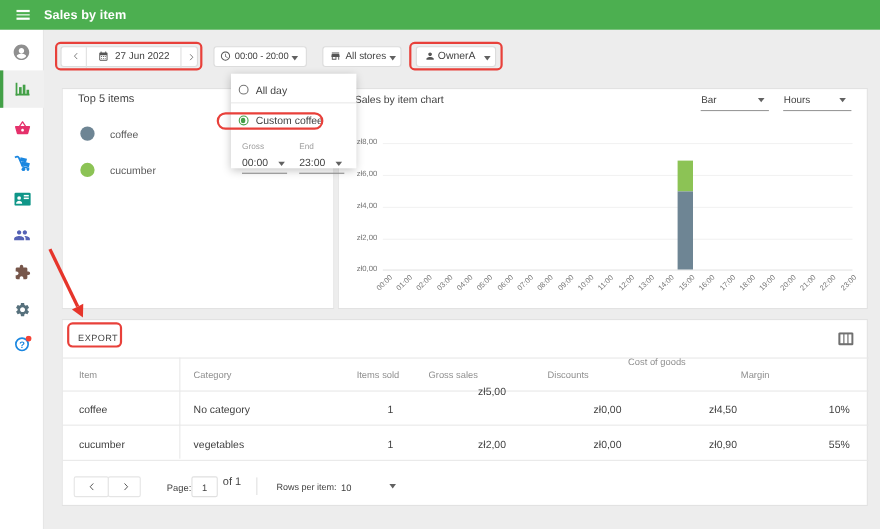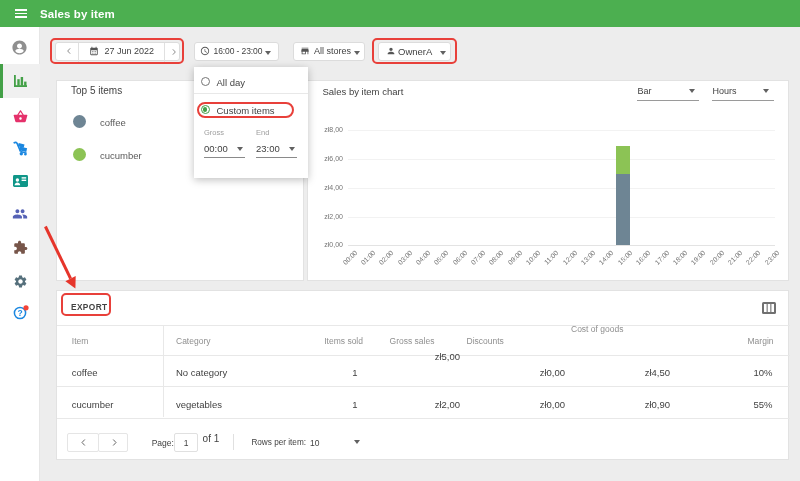--- a/index.html
+++ b/index.html
@@ -99,21 +99,21 @@
   <svg style="position:absolute;left:114px;top:5.5px" width="8" height="8" viewBox="0 0 24 24">
       <path fill="none" stroke="#616161" stroke-width="2.2" d="M8.5 4 L16 12 L8.5 20"></path>
     </svg>
 </div>
 <div class="redrect" style="left:49.5px;top:37.5px;width:134px;height:26px"></div>
 
 <div class="ctl" style="left:193.5px;top:41.5px;width:85.5px">
   <svg style="margin-left:5px" width="10" height="10" viewBox="0 0 24 24">
       <path fill="#555" d="M11.99 2C6.47 2 2 6.48 2 12s4.47 10 9.99 10C17.52 22 22 17.52 22 12S17.52 2 11.99 2zM12 20c-4.42 0-8-3.58-8-8s3.58-8 8-8 8 3.58 8 8-3.58 8-8 8zm.5-13H11v6l5.25 3.15.75-1.23-4.5-2.67z"></path>
     </svg>
-  <div style="margin-left:4px;font-size:8.5px;letter-spacing:-.1px">16:00 - 23:00</div>
+  <div style="margin-left:4px;font-size:8.5px;letter-spacing:-.1px">00:00 - 20:00</div>
   <div class="caret" style="position:absolute;left:70.5px;top:8px"></div>
 </div>
 
 <div class="ctl" style="left:293px;top:41.5px;width:71.5px">
   <svg style="margin-left:6px" width="10" height="10" viewBox="0 0 24 24">
       <path fill="#555" d="M20 4H4v2h16V4zm1 10v-2l-1-5H4l-1 5v2h1v6h10v-6h4v6h2v-6h1zm-9 4H6v-4h6v4z"></path>
     </svg>
   <div style="margin-left:4px;font-size:9px">All stores</div>
   <div class="caret" style="position:absolute;left:60px;top:8px"></div>
 </div>
@@ -178,40 +178,40 @@
   <div class="abs" style="left:343.0px;top:173.5px;width:22px;text-align:center;font-size:6.8px;color:#757575;transform:rotate(-45deg)">17:00</div>
   <div class="abs" style="left:361.3px;top:173.5px;width:22px;text-align:center;font-size:6.8px;color:#757575;transform:rotate(-45deg)">18:00</div>
   <div class="abs" style="left:379.7px;top:173.5px;width:22px;text-align:center;font-size:6.8px;color:#757575;transform:rotate(-45deg)">19:00</div>
   <div class="abs" style="left:398.0px;top:173.5px;width:22px;text-align:center;font-size:6.8px;color:#757575;transform:rotate(-45deg)">20:00</div>
   <div class="abs" style="left:416.4px;top:173.5px;width:22px;text-align:center;font-size:6.8px;color:#757575;transform:rotate(-45deg)">21:00</div>
   <div class="abs" style="left:434.7px;top:173.5px;width:22px;text-align:center;font-size:6.8px;color:#757575;transform:rotate(-45deg)">22:00</div>
   <div class="abs" style="left:453.1px;top:173.5px;width:22px;text-align:center;font-size:6.8px;color:#757575;transform:rotate(-45deg)">23:00</div>
 </div>
 
 <div class="card" style="left:56px;top:290px;width:733px;height:170px">
-  <div class="abs" style="left:14px;top:11px;font-size:8.3px;font-weight:bold;letter-spacing:.4px;color:#424242">EXPORT</div>
+  <div class="abs" style="left:14px;top:11px;font-size:8.3px;font-weight:normal;letter-spacing:.4px;color:#424242">EXPORT</div>
 
   <svg class="abs" style="left:705px;top:11px" width="14" height="12" viewBox="0 0 14 12">
     <rect x="0" y="0" width="14" height="12" rx="1.5" fill="#707070"></rect>
     <rect x="2" y="2" width="2.6" height="8" fill="#fff"></rect>
     <rect x="5.7" y="2" width="2.6" height="8" fill="#fff"></rect>
     <rect x="9.4" y="2" width="2.6" height="8" fill="#fff"></rect>
   </svg>
   <div class="abs" style="left:0;top:34.3px;width:733px;height:1px;background:#e8e8e8"></div>
   <div class="abs" style="left:0;top:64.3px;width:733px;height:1px;background:#e8e8e8"></div>
   <div class="abs" style="left:0;top:95.4px;width:733px;height:1px;background:#e8e8e8"></div>
   <div class="abs" style="left:0;top:126.5px;width:733px;height:1px;background:#e8e8e8"></div>
   <div class="abs" style="left:105.5px;top:34.3px;width:1px;height:92.2px;background:#e8e8e8"></div>
   <div class="abs" style="left:14.8px;top:45.3px;font-size:8.5px;color:#8f8f8f">Item</div>
   <div class="abs" style="left:119px;top:45.3px;font-size:8.5px;color:#8f8f8f">Category</div>
   <div class="abs" style="left:206px;top:45.3px;width:100px;text-align:right;font-size:8.5px;color:#8f8f8f">Items sold</div>
   <div class="abs" style="left:305px;top:45.3px;width:100px;text-align:center;font-size:8.5px;color:#8f8f8f">Gross sales</div>
-  <div class="abs" style="left:409.5px;top:45.3px;width:100px;text-align:left;font-size:8.5px;color:#8f8f8f">Discounts</div>
+  <div class="abs" style="left:409.5px;top:45.3px;width:100px;text-align:center;font-size:8.5px;color:#8f8f8f">Discounts</div>
   <div class="abs" style="left:514px;top:33px;width:100px;text-align:left;font-size:8.5px;color:#8f8f8f">Cost of goods</div>
-  <div class="abs" style="left:616.5px;top:45.3px;width:100px;text-align:right;font-size:8.5px;color:#8f8f8f">Margin</div>
+  <div class="abs" style="left:616.5px;top:45.3px;width:100px;text-align:left;font-size:8.5px;color:#8f8f8f">Margin</div>
   <div class="abs" style="left:14.8px;top:76.0px;font-size:9.5px;color:#3f3f3f">coffee</div>
   <div class="abs" style="left:119px;top:76.0px;font-size:9.5px;color:#3f3f3f">No category</div>
   <div class="abs" style="left:200.5px;top:76.0px;width:100px;text-align:right;font-size:9.5px;color:#3f3f3f">1</div>
   <div class="abs" style="left:303px;top:60px;width:100px;text-align:right;font-size:9.5px;color:#3f3f3f">zł5,00</div>
   <div class="abs" style="left:408px;top:76.0px;width:100px;text-align:right;font-size:9.5px;color:#3f3f3f">zł0,00</div>
   <div class="abs" style="left:513px;top:76.0px;width:100px;text-align:right;font-size:9.5px;color:#3f3f3f">zł4,50</div>
   <div class="abs" style="left:615.5px;top:76.0px;width:100px;text-align:right;font-size:9.5px;color:#3f3f3f">10%</div>
   <div class="abs" style="left:14.8px;top:108.0px;font-size:9.5px;color:#3f3f3f">cucumber</div>
   <div class="abs" style="left:119px;top:108.0px;font-size:9.5px;color:#3f3f3f">vegetables</div>
   <div class="abs" style="left:200.5px;top:108.0px;width:100px;text-align:right;font-size:9.5px;color:#3f3f3f">1</div>
@@ -232,29 +232,29 @@
   <div class="abs" style="left:116.7px;top:146.5px;width:24.7px;text-align:center;font-size:8.5px;color:#424242">1</div>
   <div class="abs" style="left:145.6px;top:142px;font-size:10px;color:#424242">of 1</div>
   <div class="abs" style="left:176px;top:143px;width:1px;height:16px;background:#e0e0e0"></div>
   <div class="abs" style="left:194.4px;top:146.5px;font-size:8.2px;color:#424242">Rows per item:</div>
   <div class="abs" style="left:253px;top:146.5px;font-size:8.5px;color:#424242">10</div>
   <div class="caret" style="position:absolute;left:297px;top:149px"></div>
 </div>
 
 <div class="redrect" style="left:61.3px;top:292.8px;width:49.5px;height:23.5px"></div>
 
-<div class="abs" style="left:194px;top:67px;width:113.5px;height:111px;background:#fff;box-shadow:0 2px 8px rgba(0,0,0,.25);z-index:50">
+<div class="abs" style="left:210px;top:67px;width:113.5px;height:86px;background:#fff;box-shadow:0 2px 8px rgba(0,0,0,.25);z-index:50">
 
   <div class="abs" style="left:6.5px;top:9.5px;width:9px;height:9px;border:1.8px solid #757575;border-radius:50%"></div>
   <div class="abs" style="left:22.5px;top:9.5px;font-size:9.5px;color:#424242">All day</div>
   <div class="abs" style="left:0;top:25.5px;width:113.5px;height:1px;background:#e8e8e8"></div>
 
   <div class="abs" style="left:6.5px;top:38px;width:9px;height:9px;border:1.8px solid #43a047;border-radius:50%"></div>
   <div class="abs" style="left:8.8px;top:40.3px;width:4.4px;height:4.4px;border-radius:50%;background:#43a047"></div>
-  <div class="abs" style="left:22.5px;top:38px;font-size:9.5px;color:#424242">Custom items</div>
+  <div class="abs" style="left:22.5px;top:38px;font-size:9.5px;color:#424242">Custom coffee</div>
 
   <div class="abs" style="left:10px;top:61px;font-size:7.5px;color:#9e9e9e">Gross</div>
   <div class="abs" style="left:62px;top:61px;font-size:7.5px;color:#9e9e9e">End</div>
   <div class="abs" style="left:10px;top:76px;font-size:9.5px;color:#424242">00:00</div>
   <div class="caret" style="position:absolute;left:43px;top:79.5px"></div>
   <div class="abs" style="left:10px;top:89.5px;width:41px;height:1px;background:#8a8a8a"></div>
   <div class="abs" style="left:62px;top:76px;font-size:9.5px;color:#424242">23:00</div>
   <div class="caret" style="position:absolute;left:95px;top:79.5px"></div>
   <div class="abs" style="left:62px;top:89.5px;width:41px;height:1px;background:#8a8a8a"></div>
 </div>

